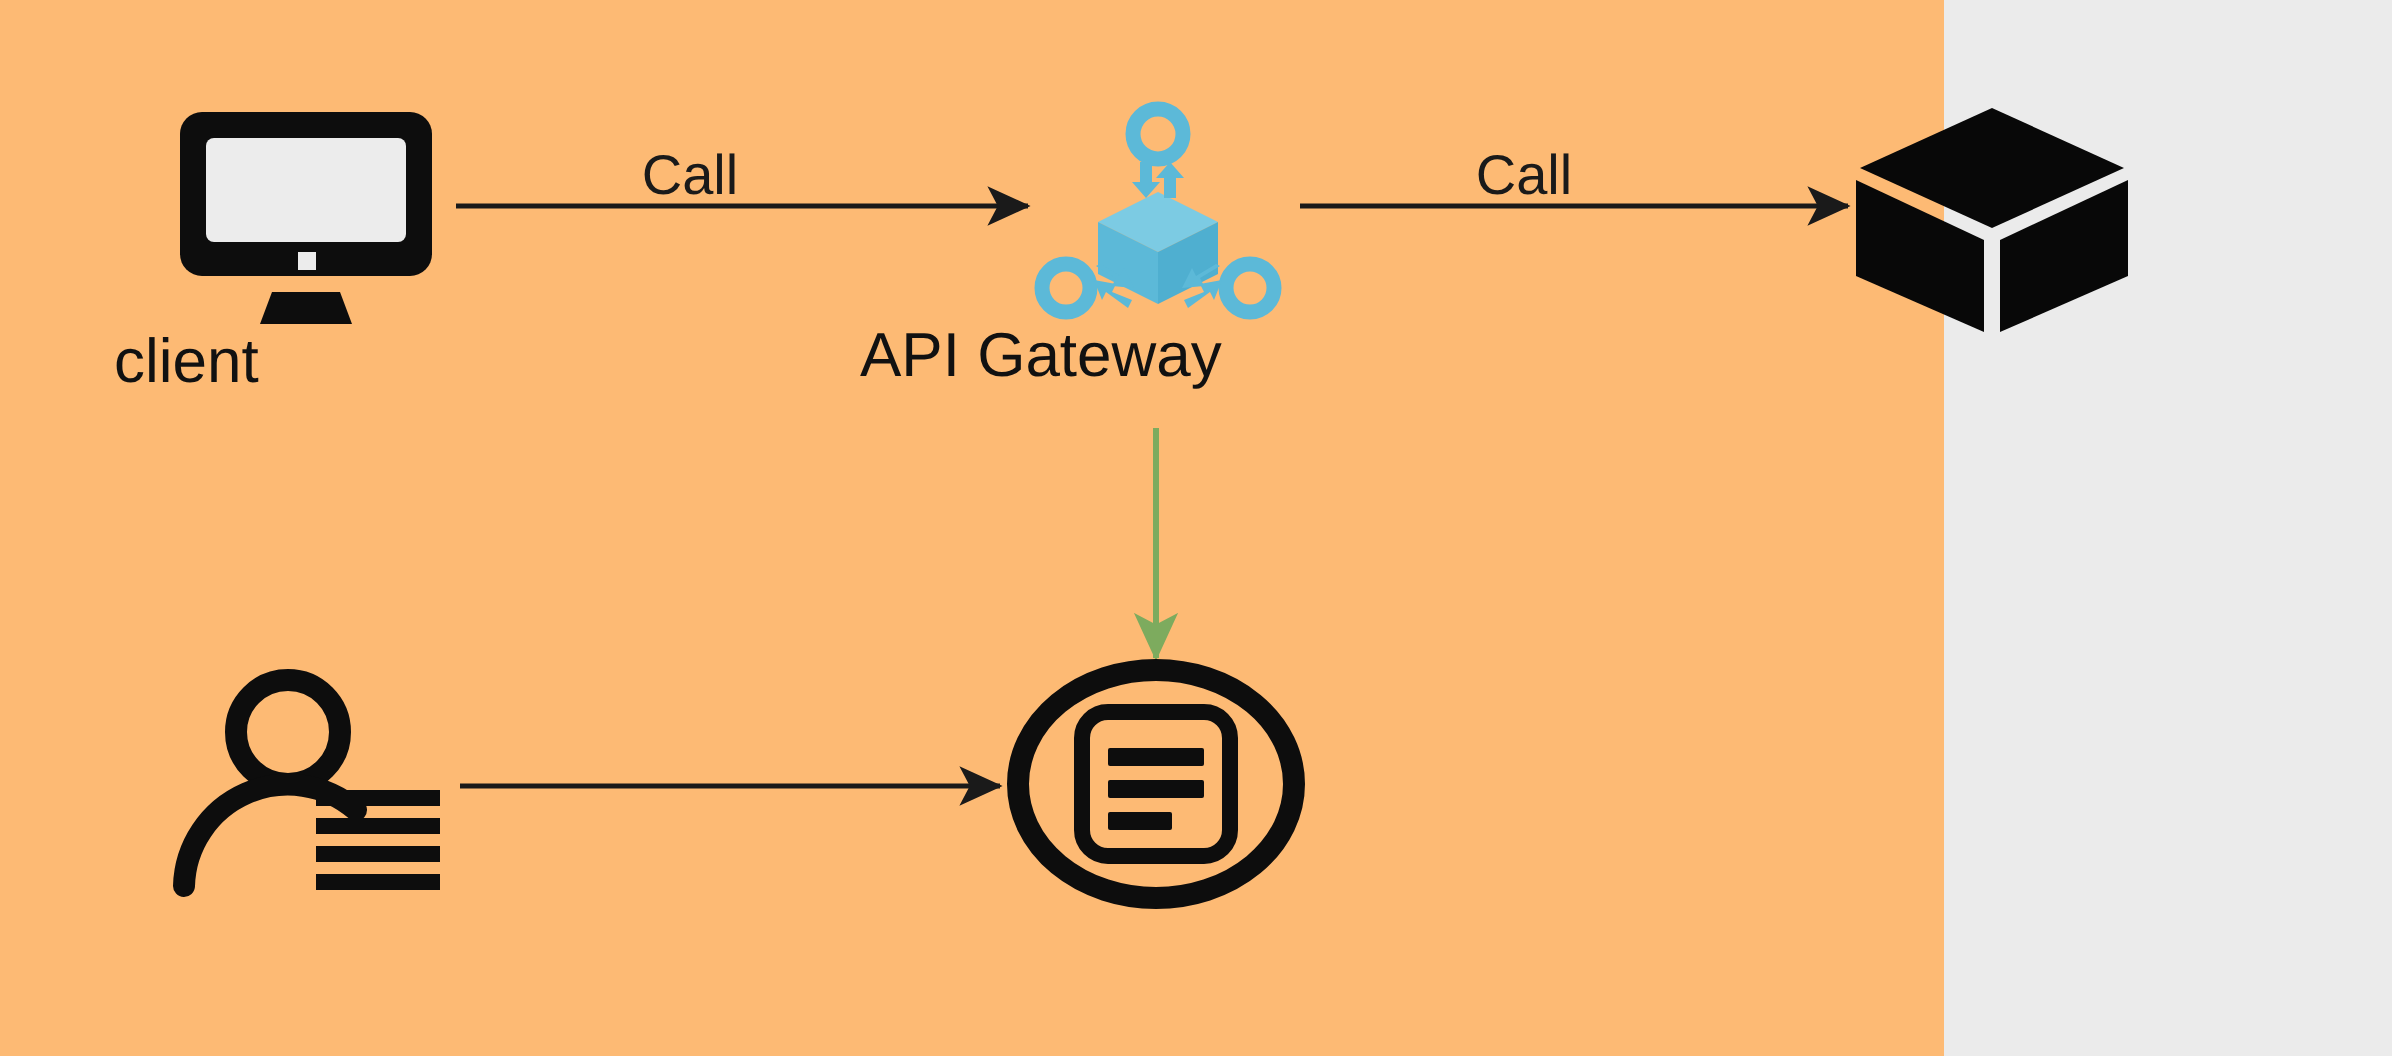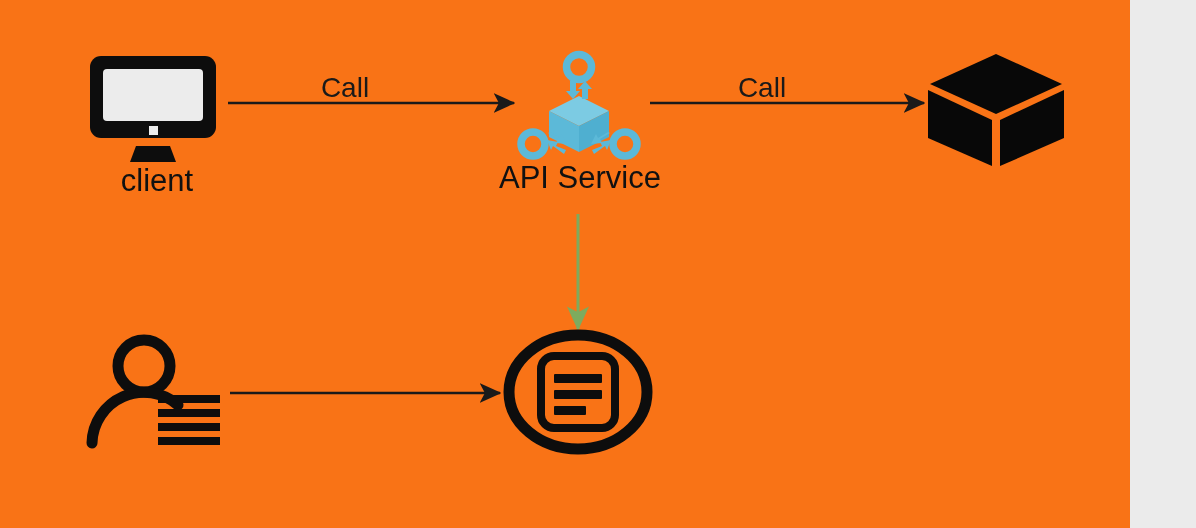--- a/index.html
+++ b/index.html
@@ -8,30 +8,30 @@
   }
   body {
     width: 1196px;
     height: 528px;
     background: #ebebeb;
     font-family: "Liberation Sans", sans-serif;
     overflow: hidden;
   }
   #canvas {
     position: relative;
-    width: 1130px;
+    width: 972px;
     height: 528px;
-    background: #f97316;
+    background: #fdba74;
   }
   .node {
     position: absolute;
   }
   .node-label {
     position: absolute;
-    text-align: center;
+    text-align: left;
     color: #111111;
     font-family: "Liberation Sans", sans-serif;
     font-size: 31px;
     line-height: 36px;
     white-space: nowrap;
     letter-spacing: 0px;
   }
   .edge-label {
     position: absolute;
     text-align: center;
@@ -116,21 +116,21 @@
         <path d="M 28 79 L 38 85 L 36 89 L 47 90 L 42 80 L 40 84 L 30 78 Z" fill="#5cb9d8"></path>
         <path d="M 46 96 L 36 92 L 38 88 L 27 86 L 31 96 L 33 92 L 44 100 Z" fill="#5cb9d8"></path>
 
         <circle cx="105" cy="90" r="12" fill="none" stroke="#5cb9d8" stroke-width="7.5"></circle>
 
         <path d="M 90 79 L 80 85 L 82 89 L 71 90 L 76 80 L 78 84 L 88 78 Z" fill="#5cb9d8"></path>
         <path d="M 72 96 L 82 92 L 80 88 L 91 86 L 87 96 L 85 92 L 74 100 Z" fill="#5cb9d8"></path>
       </g>
     </svg>
   </div>
-  <div class="node-label" style="left:430px; top:160px; width:300px;">API Service</div>
+  <div class="node-label" style="left:430px; top:160px; width:300px;">API Gateway</div>
 
   <div class="node" style="left:926px; top:52px;">
     <svg class="icon" width="140" height="118" viewBox="0 0 140 118" xmlns="http://www.w3.org/2000/svg">
       <g fill="#080808">
 
         <path d="M 70 2 L 136 32 L 70 62 L 4 32 Z"></path>
 
         <path d="M 2 38 L 66 68 L 66 114 L 2 86 Z"></path>
 
         <path d="M 138 38 L 138 86 L 74 114 L 74 68 Z"></path>

